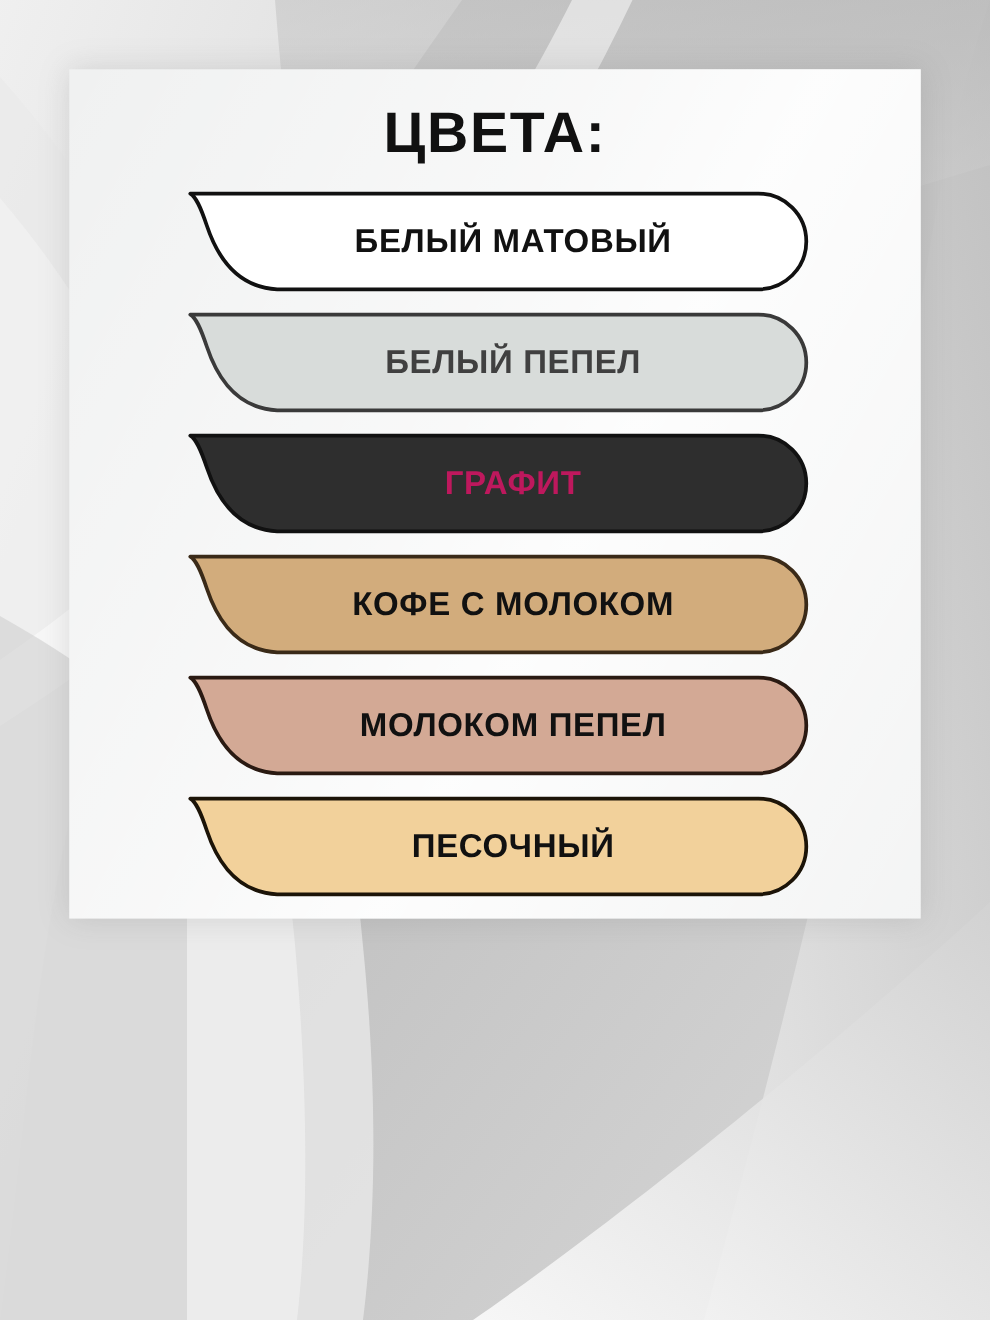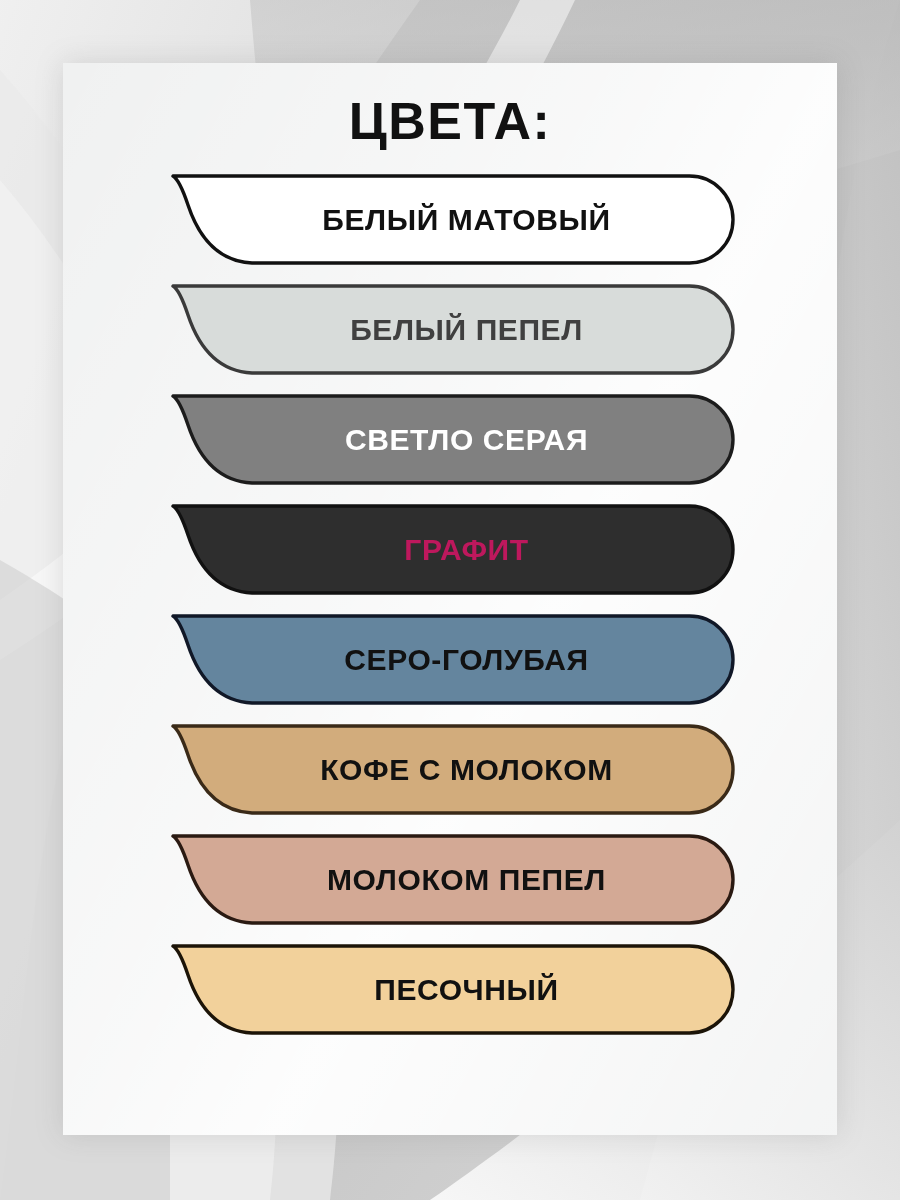--- a/index.html
+++ b/index.html
@@ -27,21 +27,21 @@
     width: 900px;
     height: 1200px;
   }
 
   
   #card {
     position: absolute;
     left: 63px;
     top: 63px;
     width: 774px;
-    height: 1072px;
+    height: 772px;
     background: #f0f1f1;
     box-shadow: 0 0 26px rgba(120,120,120,0.22);
   }
   #card-sheen {
     position: absolute;
     inset: 0;
     background:
       linear-gradient(118deg, rgba(255,255,255,0.00) 0%, rgba(255,255,255,0.55) 42%, rgba(255,255,255,0.85) 58%, rgba(255,255,255,0.25) 100%);
     pointer-events: none;
   }
@@ -165,35 +165,23 @@
           <div class="swatch-label" style="color: rgb(17, 17, 17);">БЕЛЫЙ МАТОВЫЙ</div>
         </div>
         <div class="swatch">
           <svg viewBox="0 0 567 95">
             <path d="M 3,4 L 519.5,4 A 43.5,43.5 0 0 1 519.5,91 L 82,91 C 42,89 26,57 18,33 C 12,15 8,7 3,4 Z" fill="#d8dcda" stroke="#3a3a3a" stroke-width="3.4" stroke-linejoin="round"></path>
           </svg>
           <div class="swatch-label" style="color: #404040;">БЕЛЫЙ ПЕПЕЛ</div>
         </div>
         <div class="swatch">
           <svg viewBox="0 0 567 95">
-            <path d="M 3,4 L 519.5,4 A 43.5,43.5 0 0 1 519.5,91 L 82,91 C 42,89 26,57 18,33 C 12,15 8,7 3,4 Z" fill="#808080" stroke="#1c1c1c" stroke-width="3.4" stroke-linejoin="round"></path>
-          </svg>
-          <div class="swatch-label" style="color: rgb(255, 255, 255);">СВЕТЛО СЕРАЯ</div>
-        </div>
-        <div class="swatch">
-          <svg viewBox="0 0 567 95">
             <path d="M 3,4 L 519.5,4 A 43.5,43.5 0 0 1 519.5,91 L 82,91 C 42,89 26,57 18,33 C 12,15 8,7 3,4 Z" fill="#2e2e2e" stroke="#111111" stroke-width="3.4" stroke-linejoin="round"></path>
           </svg>
           <div class="swatch-label" style="color: #be185d;">ГРАФИТ</div>
-        </div>
-        <div class="swatch">
-          <svg viewBox="0 0 567 95">
-            <path d="M 3,4 L 519.5,4 A 43.5,43.5 0 0 1 519.5,91 L 82,91 C 42,89 26,57 18,33 C 12,15 8,7 3,4 Z" fill="#64859e" stroke="#111827" stroke-width="3.4" stroke-linejoin="round"></path>
-          </svg>
-          <div class="swatch-label" style="color: rgb(17, 17, 17);">СЕРО-ГОЛУБАЯ</div>
         </div>
         <div class="swatch">
           <svg viewBox="0 0 567 95">
             <path d="M 3,4 L 519.5,4 A 43.5,43.5 0 0 1 519.5,91 L 82,91 C 42,89 26,57 18,33 C 12,15 8,7 3,4 Z" fill="#d2ac7c" stroke="#3a2a18" stroke-width="3.4" stroke-linejoin="round"></path>
           </svg>
           <div class="swatch-label" style="color: rgb(17, 17, 17);">КОФЕ С МОЛОКОМ</div>
         </div>
         <div class="swatch">
           <svg viewBox="0 0 567 95">
             <path d="M 3,4 L 519.5,4 A 43.5,43.5 0 0 1 519.5,91 L 82,91 C 42,89 26,57 18,33 C 12,15 8,7 3,4 Z" fill="#d3a995" stroke="#2a1a12" stroke-width="3.4" stroke-linejoin="round"></path>

